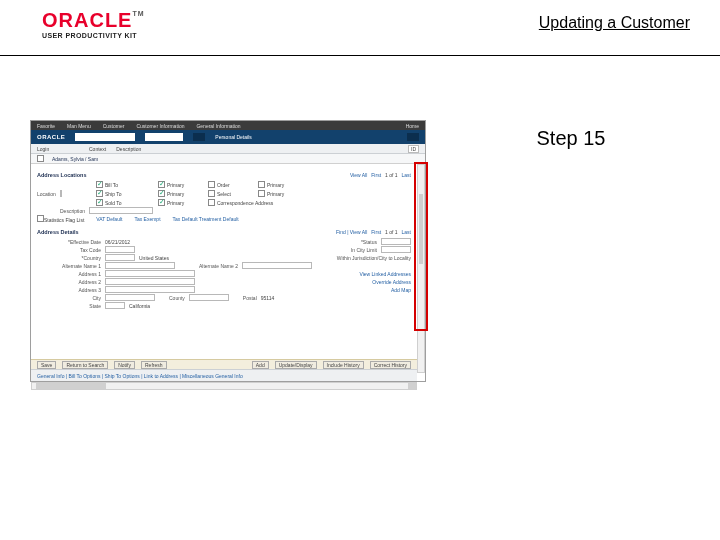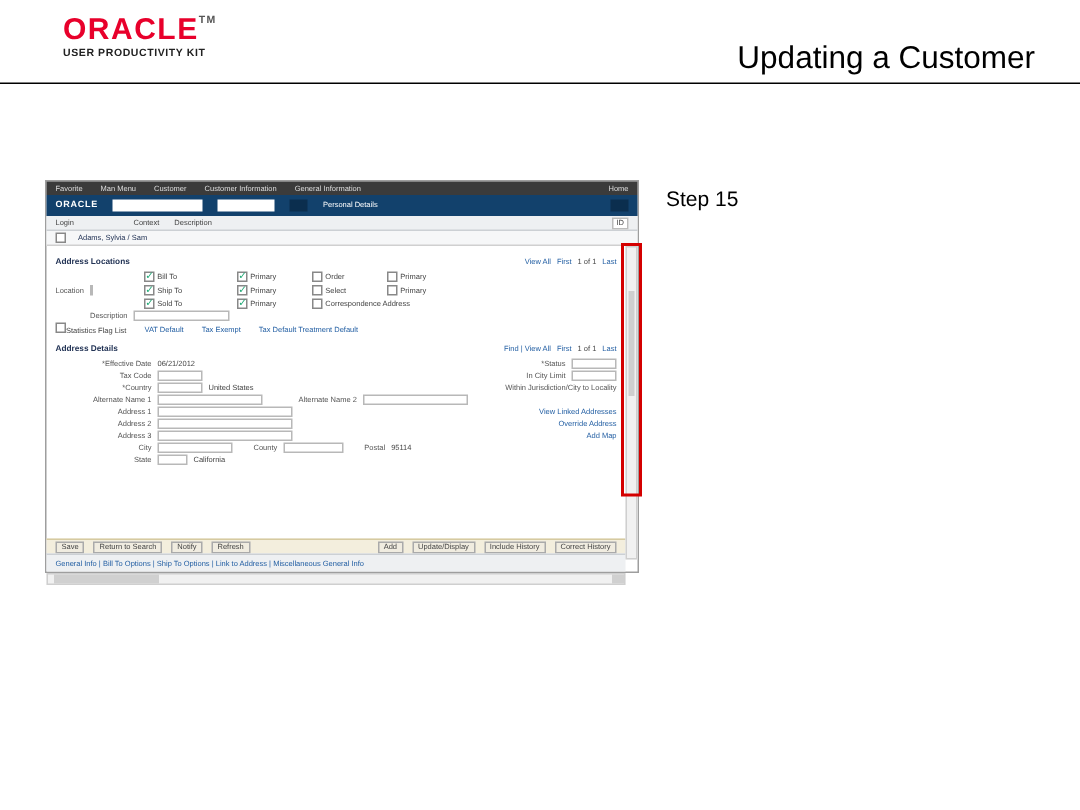--- a/index.html
+++ b/index.html
@@ -5,26 +5,26 @@
   * { box-sizing: border-box; margin: 0; padding: 0; }
   html, body { width: 720px; height: 540px; font-family: Arial, Helvetica, sans-serif; background: #fff; color: #000; }
   .page { width: 720px; height: 540px; position: relative; }
 
   
   .hdr { position: absolute; top: 10px; left: 0; right: 0; height: 46px; padding: 0 30px 6px 42px; border-bottom: 1px solid #000; display: flex; align-items: flex-start; justify-content: space-between; }
   .logo { display: flex; flex-direction: column; line-height: 1; }
   .logo-oracle { font-weight: 700; color: #e8002b; font-size: 20px; letter-spacing: 1px; }
   .logo-oracle .tm { font-size: 7px; color:#555; vertical-align: top; }
   .logo-sub { font-size: 7px; font-weight: 700; letter-spacing: .4px; color:#222; margin-top:2px; }
-  .hdr-title { font-size: 21px; margin-top: 17px; }
+  .hdr-title { font-size: 16px; margin-top: 4px; text-decoration: underline; }
 
   
   .body { position: absolute; top: 120px; left: 30px; right: 22px; display: flex; gap: 18px; }
   .left { width: 396px; }
-  .right { flex: 1; font-size: 14px; line-height: 1.8; }
+  .right { flex: 1; font-size: 20px; line-height: 1.8; text-align: center; }
   .right .step { margin-bottom: 18px; }
 
   
   .shot { width: 396px; height: 262px; border: 1px solid #9e9e9e; position: relative; background: #fff; font-size: 5px; color:#444; }
   .menubar { height: 9px; background: #3b3b3b; display:flex; align-items:center; gap:12px; padding:0 6px; color:#ddd; }
   .appbar { height: 14px; background: #12416c; display:flex; align-items:center; padding:0 6px; color:#fff; gap:10px; }
   .appbar .brand { font-weight:700; font-size:6px; letter-spacing:.5px;}
   .appbar .search { width:60px; height:8px; background:#fff; }
   .appbar .search2 { width:38px; height:8px; background:#fff; }
   .appbar .sp { flex:1; }

